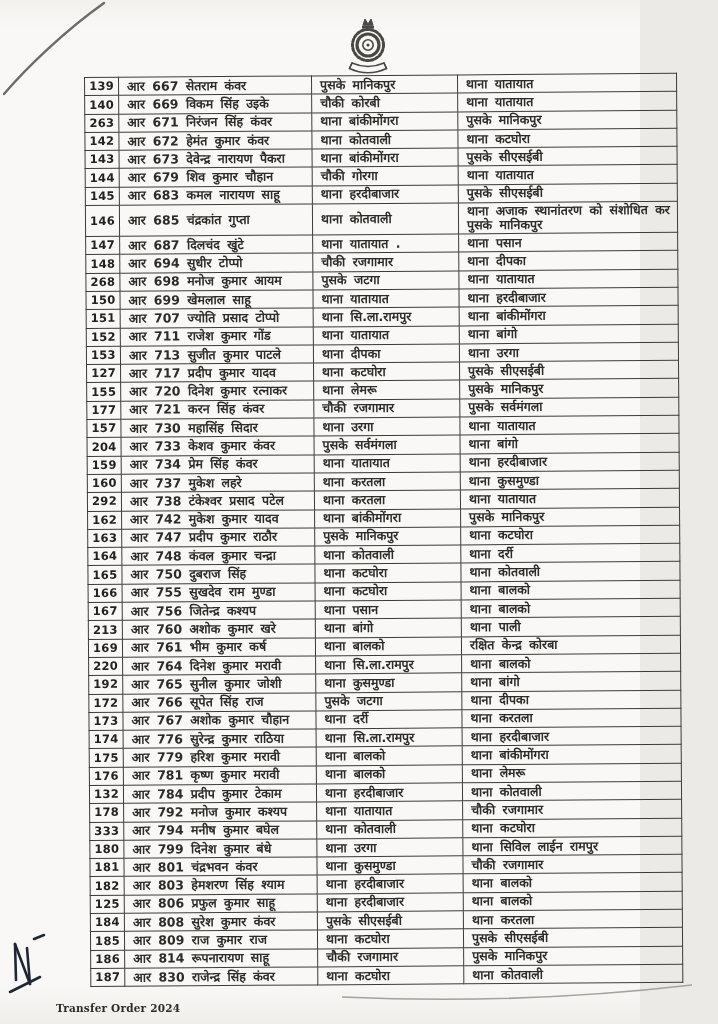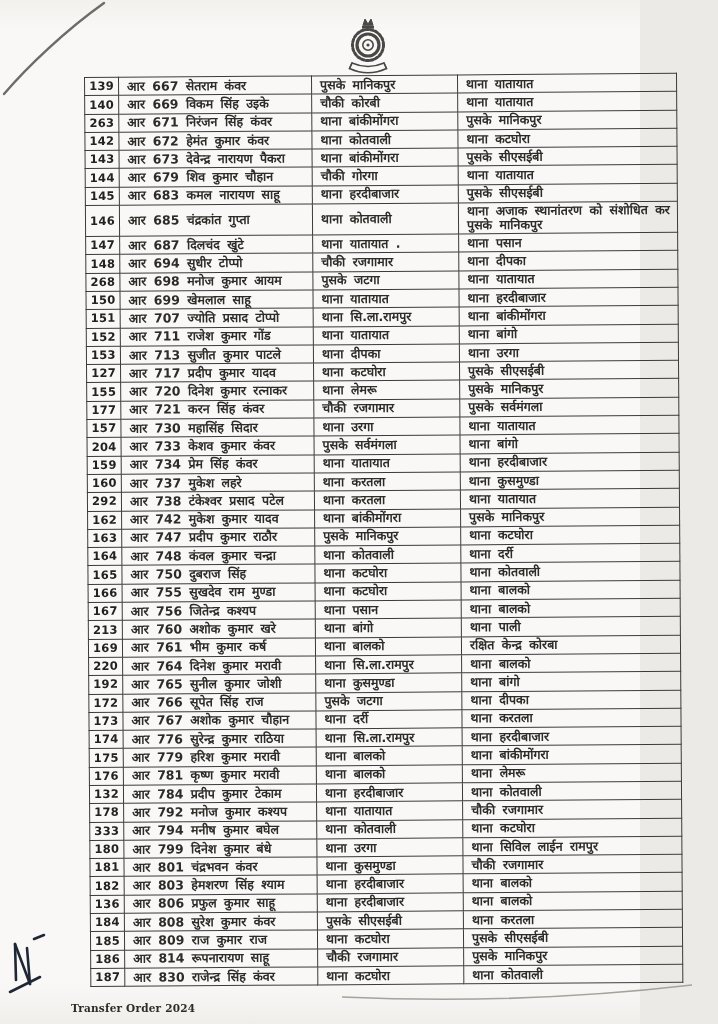--- a/index.html
+++ b/index.html
@@ -46,21 +46,21 @@
     padding: 1px 1px;
     font-size: 11.5px;
     font-weight: 600;
     word-spacing: 0;
     letter-spacing: 0.3px;
     color: #242220;
   }
   .signature { position: absolute; left: 4px; top: 928px; }
   .page-curl { position: absolute; left: 340px; top: 975px; }
   .footer {
-    position: absolute; left: 71px; top: 1002px;
+    position: absolute; left: 56px; top: 1002px;
     font-family: "DejaVu Serif", serif;
     font-weight: bold;
     font-size: 10.5px;
     color: #2d2b28;
     letter-spacing: 0.2px;
   }
 </style>
 </head>
 <body>
 
@@ -350,21 +350,21 @@
             <td>थाना कुसमुण्डा</td>
             <td>चौकी रजगामार</td>
           </tr>
           <tr>
             <td class="serial">182</td>
             <td>आर 803 हेमशरण सिंह श्याम</td>
             <td>थाना हरदीबाजार</td>
             <td>थाना बालको</td>
           </tr>
           <tr>
-            <td class="serial">136</td>
+            <td class="serial">125</td>
             <td>आर 806 प्रफुल कुमार साहू</td>
             <td>थाना हरदीबाजार</td>
             <td>थाना बालको</td>
           </tr>
           <tr>
             <td class="serial">184</td>
             <td>आर 808 सुरेश कुमार कंवर</td>
             <td>पुसके सीएसईबी</td>
             <td>थाना करतला</td>
           </tr>

